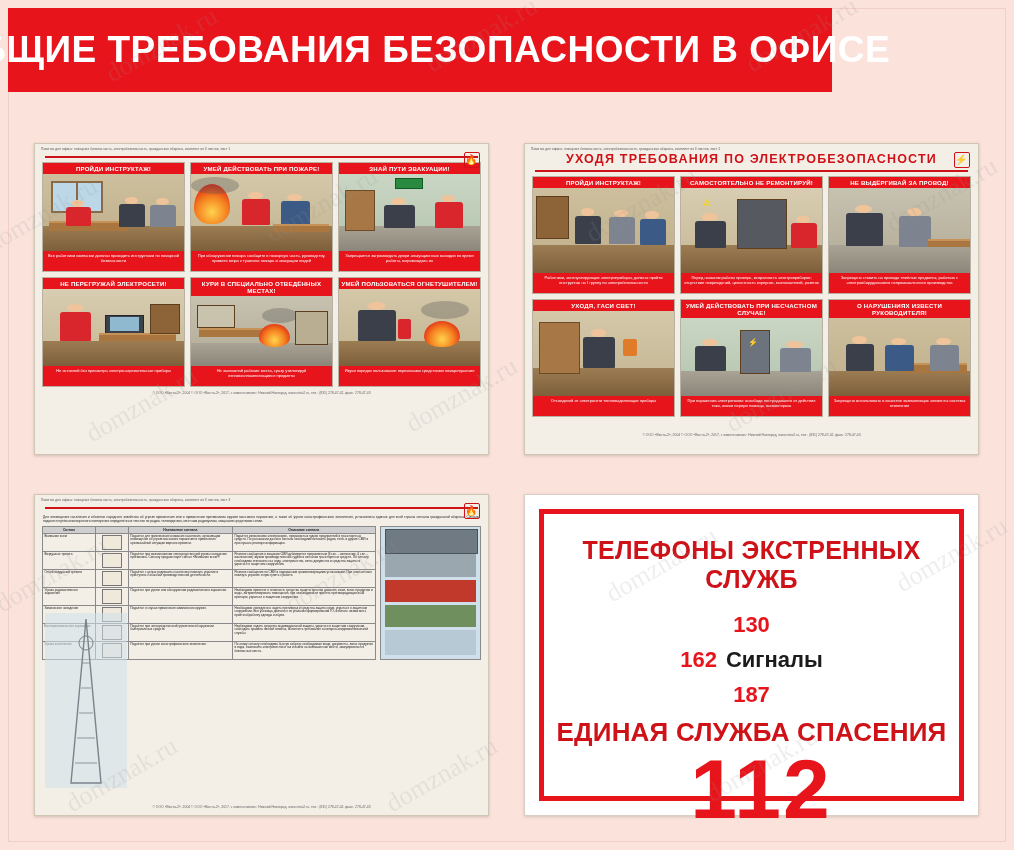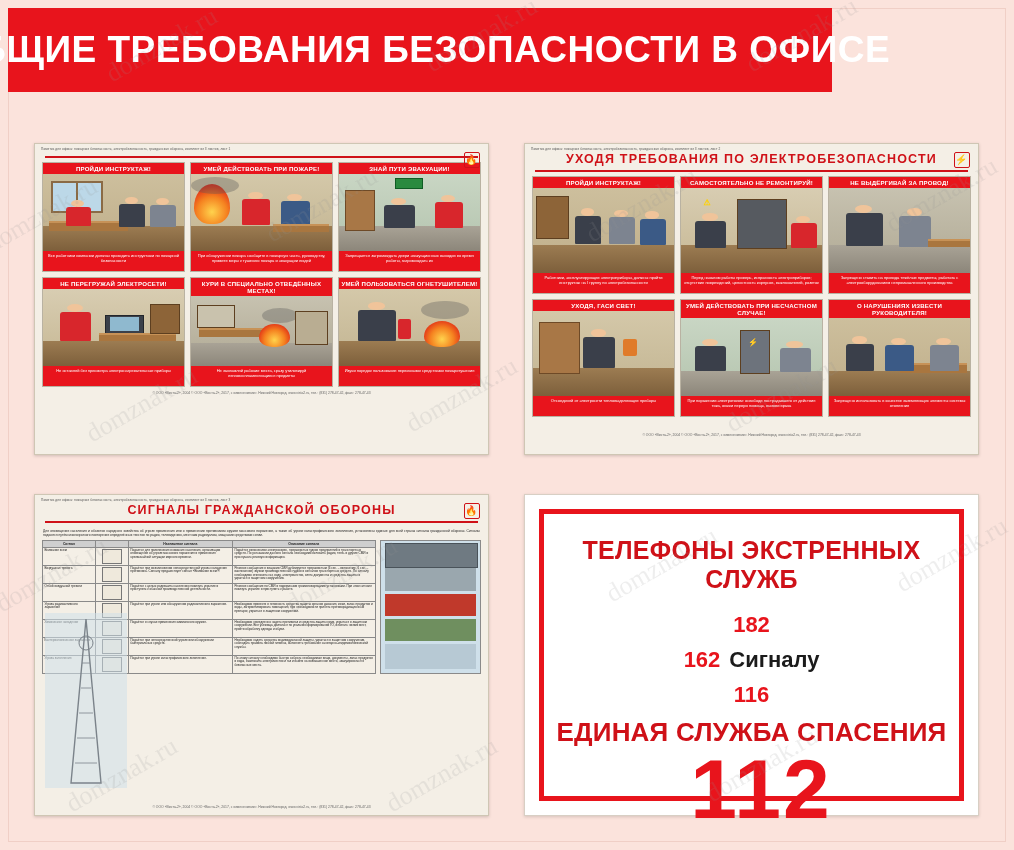--- a/index.html
+++ b/index.html
@@ -594,21 +594,20 @@
         <div class="cell-cap">Запрещено использовать в качестве заземляющих элементы системы отопления</div>
       </div>
     </div>
 
     <div class="poster-footer-small" style="padding-top:12px;">© ООО «Виста-2», 2004       © ООО «Виста-2», 2017, с изменениями       г. Нижний Новгород, www.vista2.ru, тел.: (831) 278-47-42, факс: 278-47-43</div>
   </div>
 
   <div class="poster" style="left:34px; top:494px; width:455px; height:322px;">
     <div class="poster-top-note">Памятка для офиса: пожарная безопасность, электробезопасность, гражданская оборона, комплект из 3 листов, лист 3</div>
     <div class="poster-title">
-      <span>СИГНАЛЫ ГРАЖДАНСКОЙ ОБОРОНЫ</span>
       <span class="flame-badge">🔥</span>
     </div>
     <div class="poster-title-line"></div>
 
     <div class="go-intro">Для оповещения населения и объектов народного хозяйства об угрозе применения или о применении противником оружия массового поражения, а также об угрозе катастрофического затопления, установлены единые для всей страны сигналы гражданской обороны. Сигналы подаются путём многократного повторения определённых текстов по радио, телевидению, местным радиоузлам, мощными средствами связи.</div>
 
     <div style="display:flex; padding:0 7px 4px 7px; gap:4px;">
       <div style="flex:0 0 76%;">
         <table class="go-table">
           <thead>
@@ -703,28 +702,28 @@
     </div>
 
     <div class="poster-footer-small" style="position:absolute; left:0; right:0; bottom:3px;">© ООО «Виста-2», 2004       © ООО «Виста-2», 2017, с изменениями       г. Нижний Новгород, www.vista2.ru, тел.: (831) 278-47-42, факс: 278-47-43</div>
   </div>
 
   <div class="phones" style="left:524px; top:494px; width:455px; height:322px;">
     <div class="phones-inner">
       <div class="phones-title">ТЕЛЕФОНЫ ЭКСТРЕННЫХ СЛУЖБ</div>
 
       <div class="phone-row">
-        <span class="phone-num">182</span>
+        <span class="phone-num">130</span>
       </div>
       <div class="phone-row">
         <span class="phone-num">162</span>
-        <span class="phone-label">Сигналу</span>
+        <span class="phone-label">Сигналы</span>
       </div>
       <div class="phone-row">
-        <span class="phone-num">116</span>
+        <span class="phone-num">187</span>
       </div>
 
       <div class="unified">ЕДИНАЯ СЛУЖБА СПАСЕНИЯ</div>
       <div class="big112">112</div>
     </div>
   </div>
 
   <div class="watermark">
     <div class="wm" style="left:100px; top:30px;">domznak.ru</div>
     <div class="wm" style="left:420px; top:20px;">domznak.ru</div>

